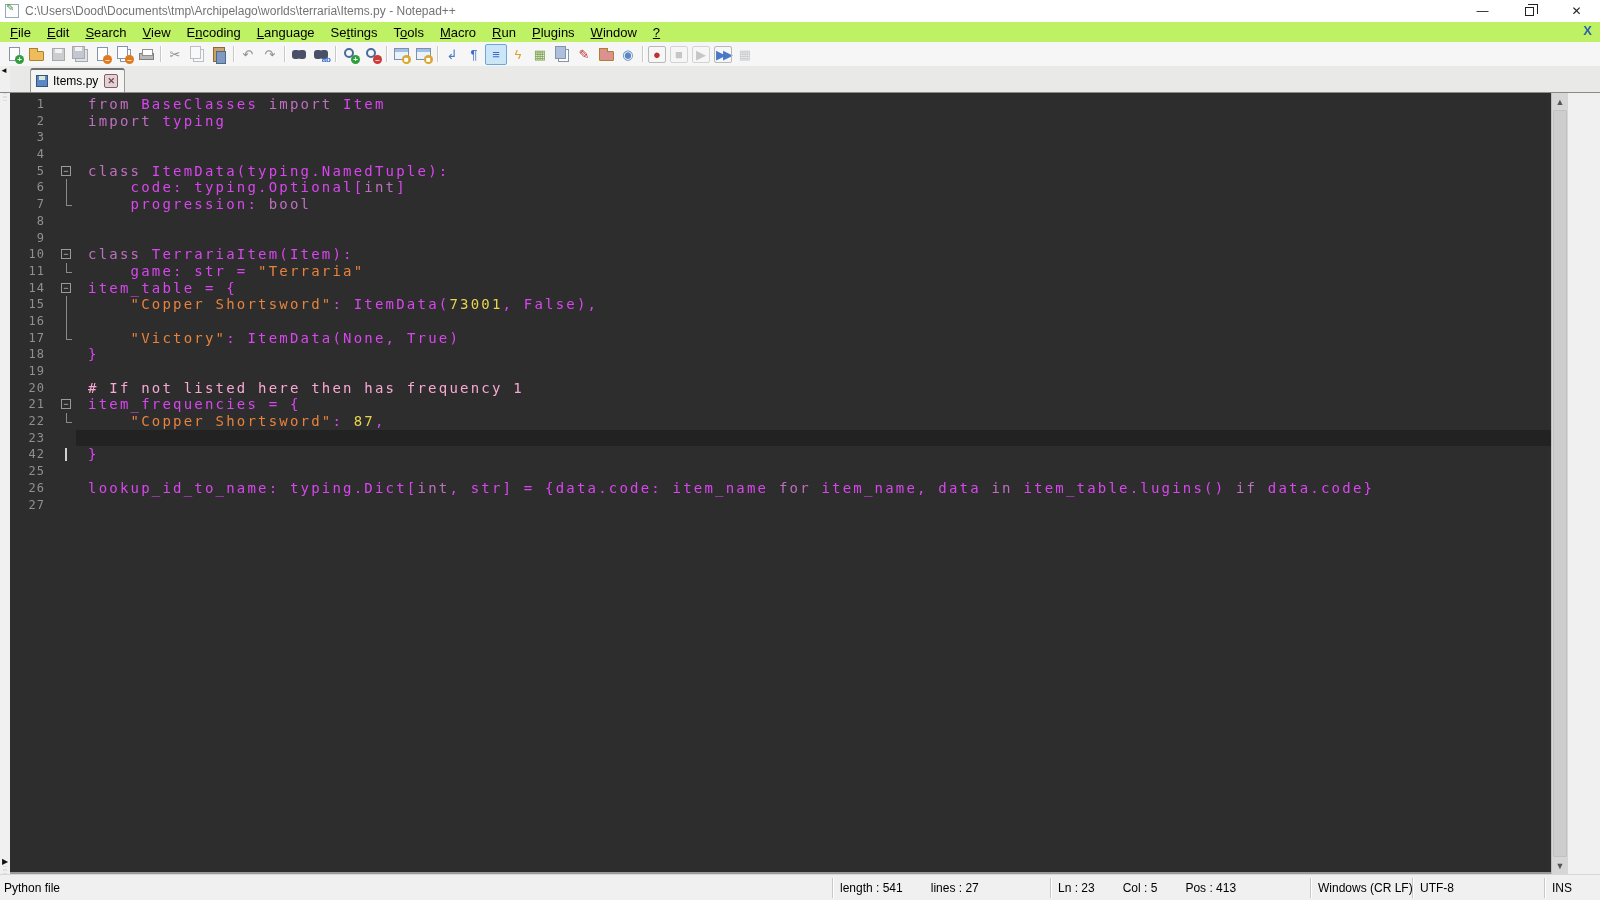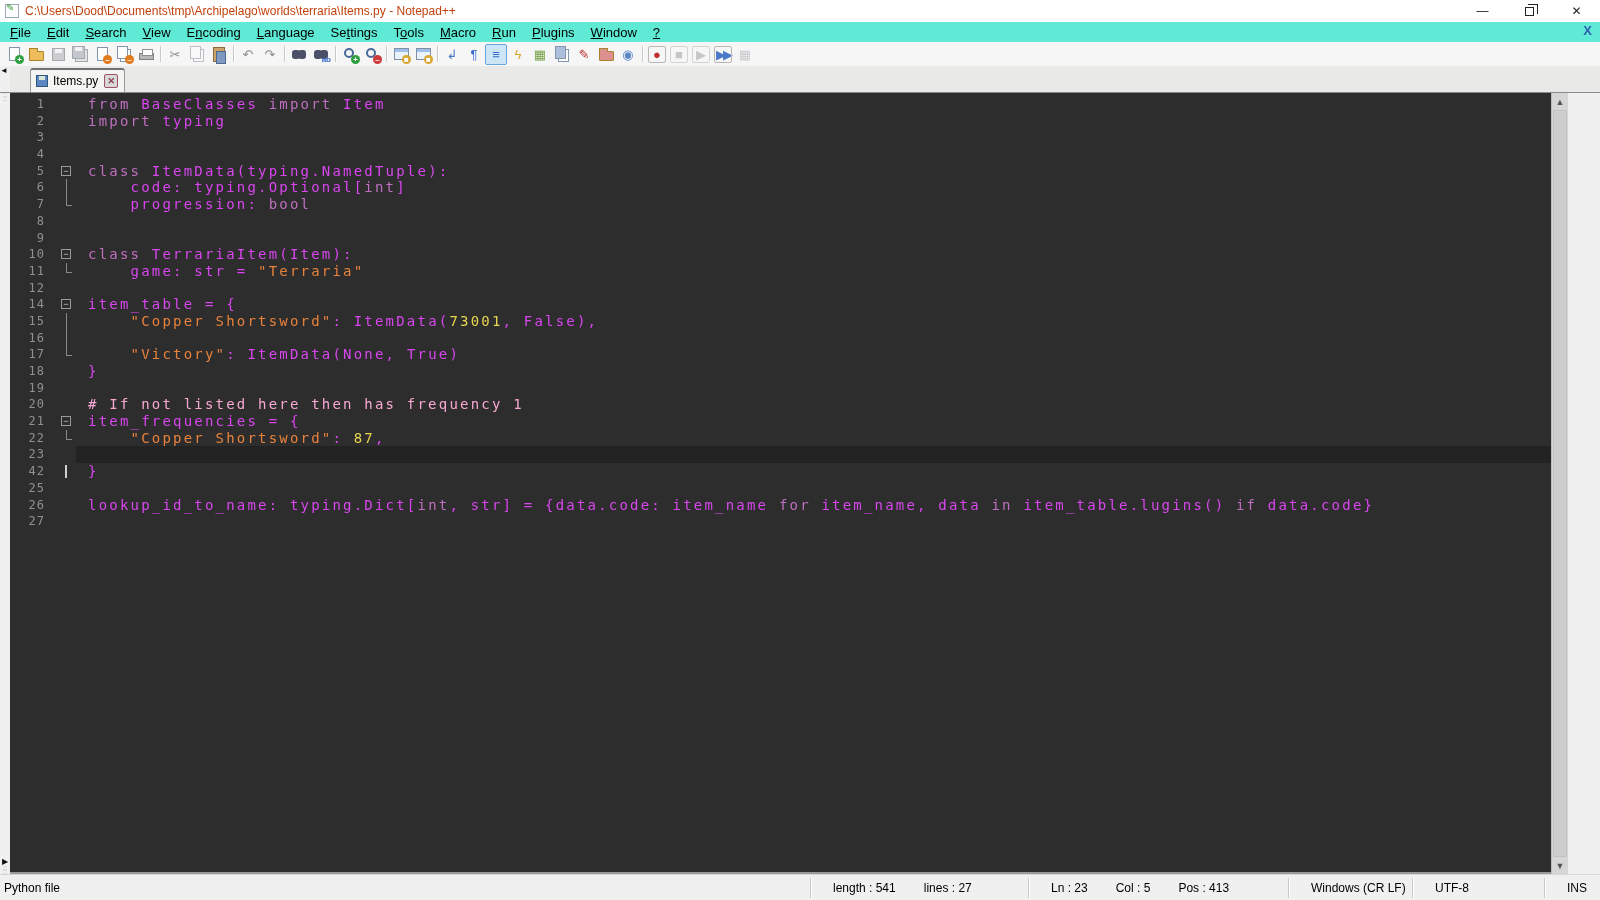--- a/index.html
+++ b/index.html
@@ -4,28 +4,28 @@
 <style>
   * { margin:0; padding:0; box-sizing:border-box; }
   html,body { width:1600px; height:900px; overflow:hidden; }
   body { font-family:"Liberation Sans", sans-serif; background:#ffffff; }
   #win { width:1600px; height:900px; display:flex; flex-direction:column; background:#f0f0f0; }
 
   
   .titlebar { height:22px; background:#ffffff; display:flex; align-items:center; flex:none; }
   .appicon { width:14px; height:14px; margin:0 6px 0 5px; position:relative; background:#fdfdfd; border:1px solid #9aa7b8; }
   .appicon::after { content:"✎"; position:absolute; left:0px; top:-3px; font-size:10px; color:#3f9e3f; }
-  .title-text { font-size:12px; color:#c2410c; white-space:nowrap; }
+  .title-text { font-size:12px; color:#737373; white-space:nowrap; }
   .wbtns { margin-left:auto; display:flex; height:100%; }
   .wbtn { width:47px; height:100%; display:flex; align-items:center; justify-content:center; font-size:12px; color:#222; }
   .restore-glyph { width:9px; height:9px; border:1px solid #222; position:relative; background:#fff; }
   .restore-glyph::before { content:""; position:absolute; left:2px; top:-4px; width:9px; height:9px; border:1px solid #222; border-left:none; border-bottom:none; }
 
   
-  .menubar { height:20px; background:#5eead4; display:flex; align-items:center; font-size:13px; flex:none; position:relative; }
+  .menubar { height:20px; background:#bef264; display:flex; align-items:center; font-size:13px; flex:none; position:relative; }
   .mitem { padding:1px 8px; color:#000; white-space:pre; }
   .mitem:first-child { margin-left:2px; }
   .menu-close-x { position:absolute; right:8px; top:1px; font-size:13px; font-weight:bold; color:#2f5fb0; }
 
   
   .toolbar { height:24px; background:#f6f6f6; display:flex; align-items:center; padding-left:3px; flex:none; }
   .tb { width:22px; height:21px; display:flex; align-items:center; justify-content:center; position:relative; flex:none; }
   .tb.dim { opacity:.55; filter:grayscale(.6); }
   .tb.pressed { background:#cde6f7; border:1px solid #69a8dc; border-radius:2px; }
   .tb.framed::after { content:""; position:absolute; inset:2px; border:1px solid #b8b8b8; border-radius:2px; }
@@ -88,21 +88,21 @@
 
   
   .vscroll { width:17px; background:#d6d6d6; border-left:1px solid #bcbcbc; display:flex; flex-direction:column; flex:none; }
   .sbtn { height:17px; display:flex; align-items:center; justify-content:center; font-size:9px; color:#555; flex:none; }
   .sthumb { flex:1; margin:0 1px; background:#cdcdcd; border:1px solid #c2c2c2; border-radius:1px; }
   .right-gutter { width:32px; background:#f0f0f0; flex:none; }
 
   
   .statusbar { height:26px; background:#f0f0f0; border-top:1px solid #d7d7d7; display:flex; align-items:center;
                font-size:12px; color:#000; flex:none; }
-  .sseg { height:20px; display:flex; align-items:center; padding-left:22px; border-left:1px solid #c8c8c8; box-shadow:inset 1px 0 0 #ffffff; white-space:pre; }
+  .sseg { height:20px; display:flex; align-items:center; padding-left:7px; border-left:1px solid #c8c8c8; box-shadow:inset 1px 0 0 #ffffff; white-space:pre; }
   .sseg.first { border-left:none; box-shadow:none; flex:1; padding-left:4px; }
   .gap28 { display:inline-block; width:28px; }
 </style>
 </head>
 <body>
 
 <div id="win">
 
   <div class="titlebar">
     <span class="appicon"></span>
@@ -317,25 +317,20 @@
               <span class="fbox">−</span>
             </span>
             <span class="code"><span class="t-k">class</span><span class="t-d"> TerrariaItem(Item):</span></span>
           </div>
           <div class="row">
             <span class="ln">11</span>
             <span class="fold fend"></span>
             <span class="code"><span class="t-d">    game: str = </span><span class="t-s">"Terraria"</span></span>
           </div>
           <div class="row">
-            <span class="ln">12</span>
-            <span class="fold"></span>
-            <span class="code"></span>
-          </div>
-          <div class="row">
             <span class="ln">14</span>
             <span class="fold">
               <span class="fbox">−</span>
             </span>
             <span class="code"><span class="t-d">item_table = {</span></span>
           </div>
           <div class="row">
             <span class="ln">15</span>
             <span class="fold fmid"></span>
             <span class="code"><span class="t-d">    </span><span class="t-s">"Copper Shortsword"</span><span class="t-d">: ItemData(</span><span class="t-n">73001</span><span class="t-d">, False),</span></span>
@@ -413,18 +408,18 @@
   </div>
 
   <div class="statusbar">
     <span class="sseg first">Python file</span>
     <span class="sseg" style="width:218px">
       <span>length : 541</span><span class="gap28"></span><span>lines : 27</span>
     </span>
     <span class="sseg" style="width:260px">
       <span>Ln : 23</span><span class="gap28"></span><span>Col : 5</span><span class="gap28"></span><span>Pos : 413</span>
     </span>
-    <span class="sseg" style="width:124px">Windows (CR LF)</span>
+    <span class="sseg" style="width:102px">Windows (CR LF)</span>
     <span class="sseg" style="width:132px">UTF-8</span>
     <span class="sseg" style="width:56px">INS</span>
   </div>
 
 </div>
 
 </body></html>

